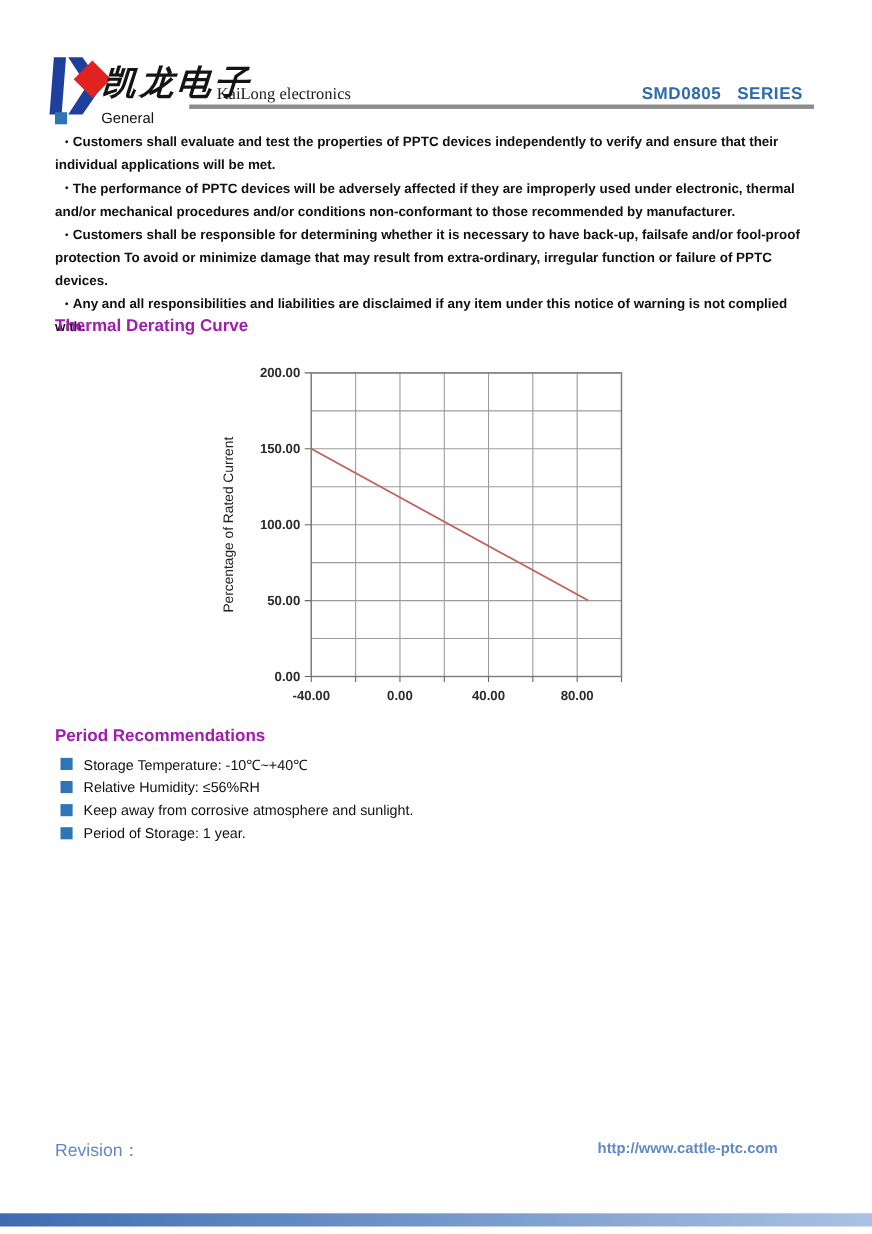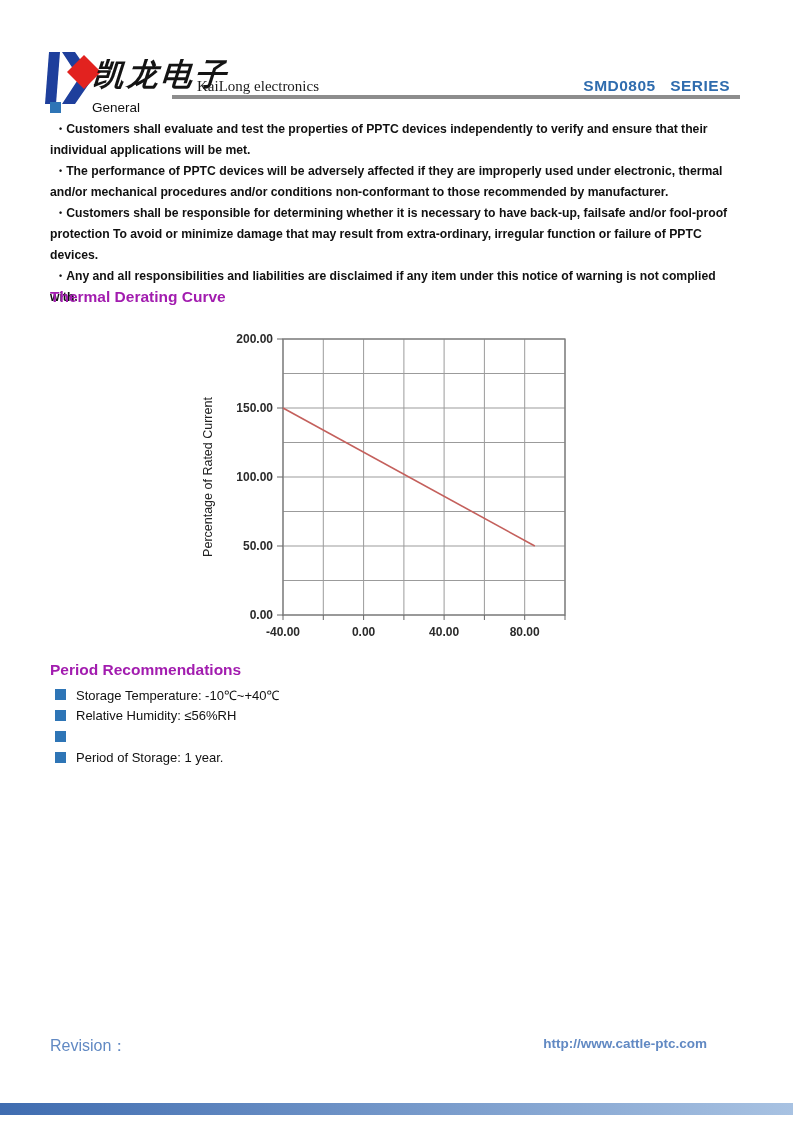--- a/index.html
+++ b/index.html
@@ -125,20 +125,21 @@
     <div class="storage-item">
       <span class="sq"></span>
       <span>Storage Temperature: -10℃~+40℃</span>
     </div>
     <div class="storage-item">
       <span class="sq"></span>
       <span>Relative Humidity: ≤56%RH</span>
     </div>
     <div class="storage-item">
       <span class="sq"></span>
+      <span>Keep away from corrosive atmosphere and sunlight.</span>
     </div>
     <div class="storage-item">
       <span class="sq"></span>
       <span>Period of Storage: 1 year.</span>
     </div>
   </div>
 
 <div class="footer-revision">Revision：</div>
 <a class="footer-site" href="#">http://www.cattle-ptc.com</a>
 <div class="bottom-bar"></div>

